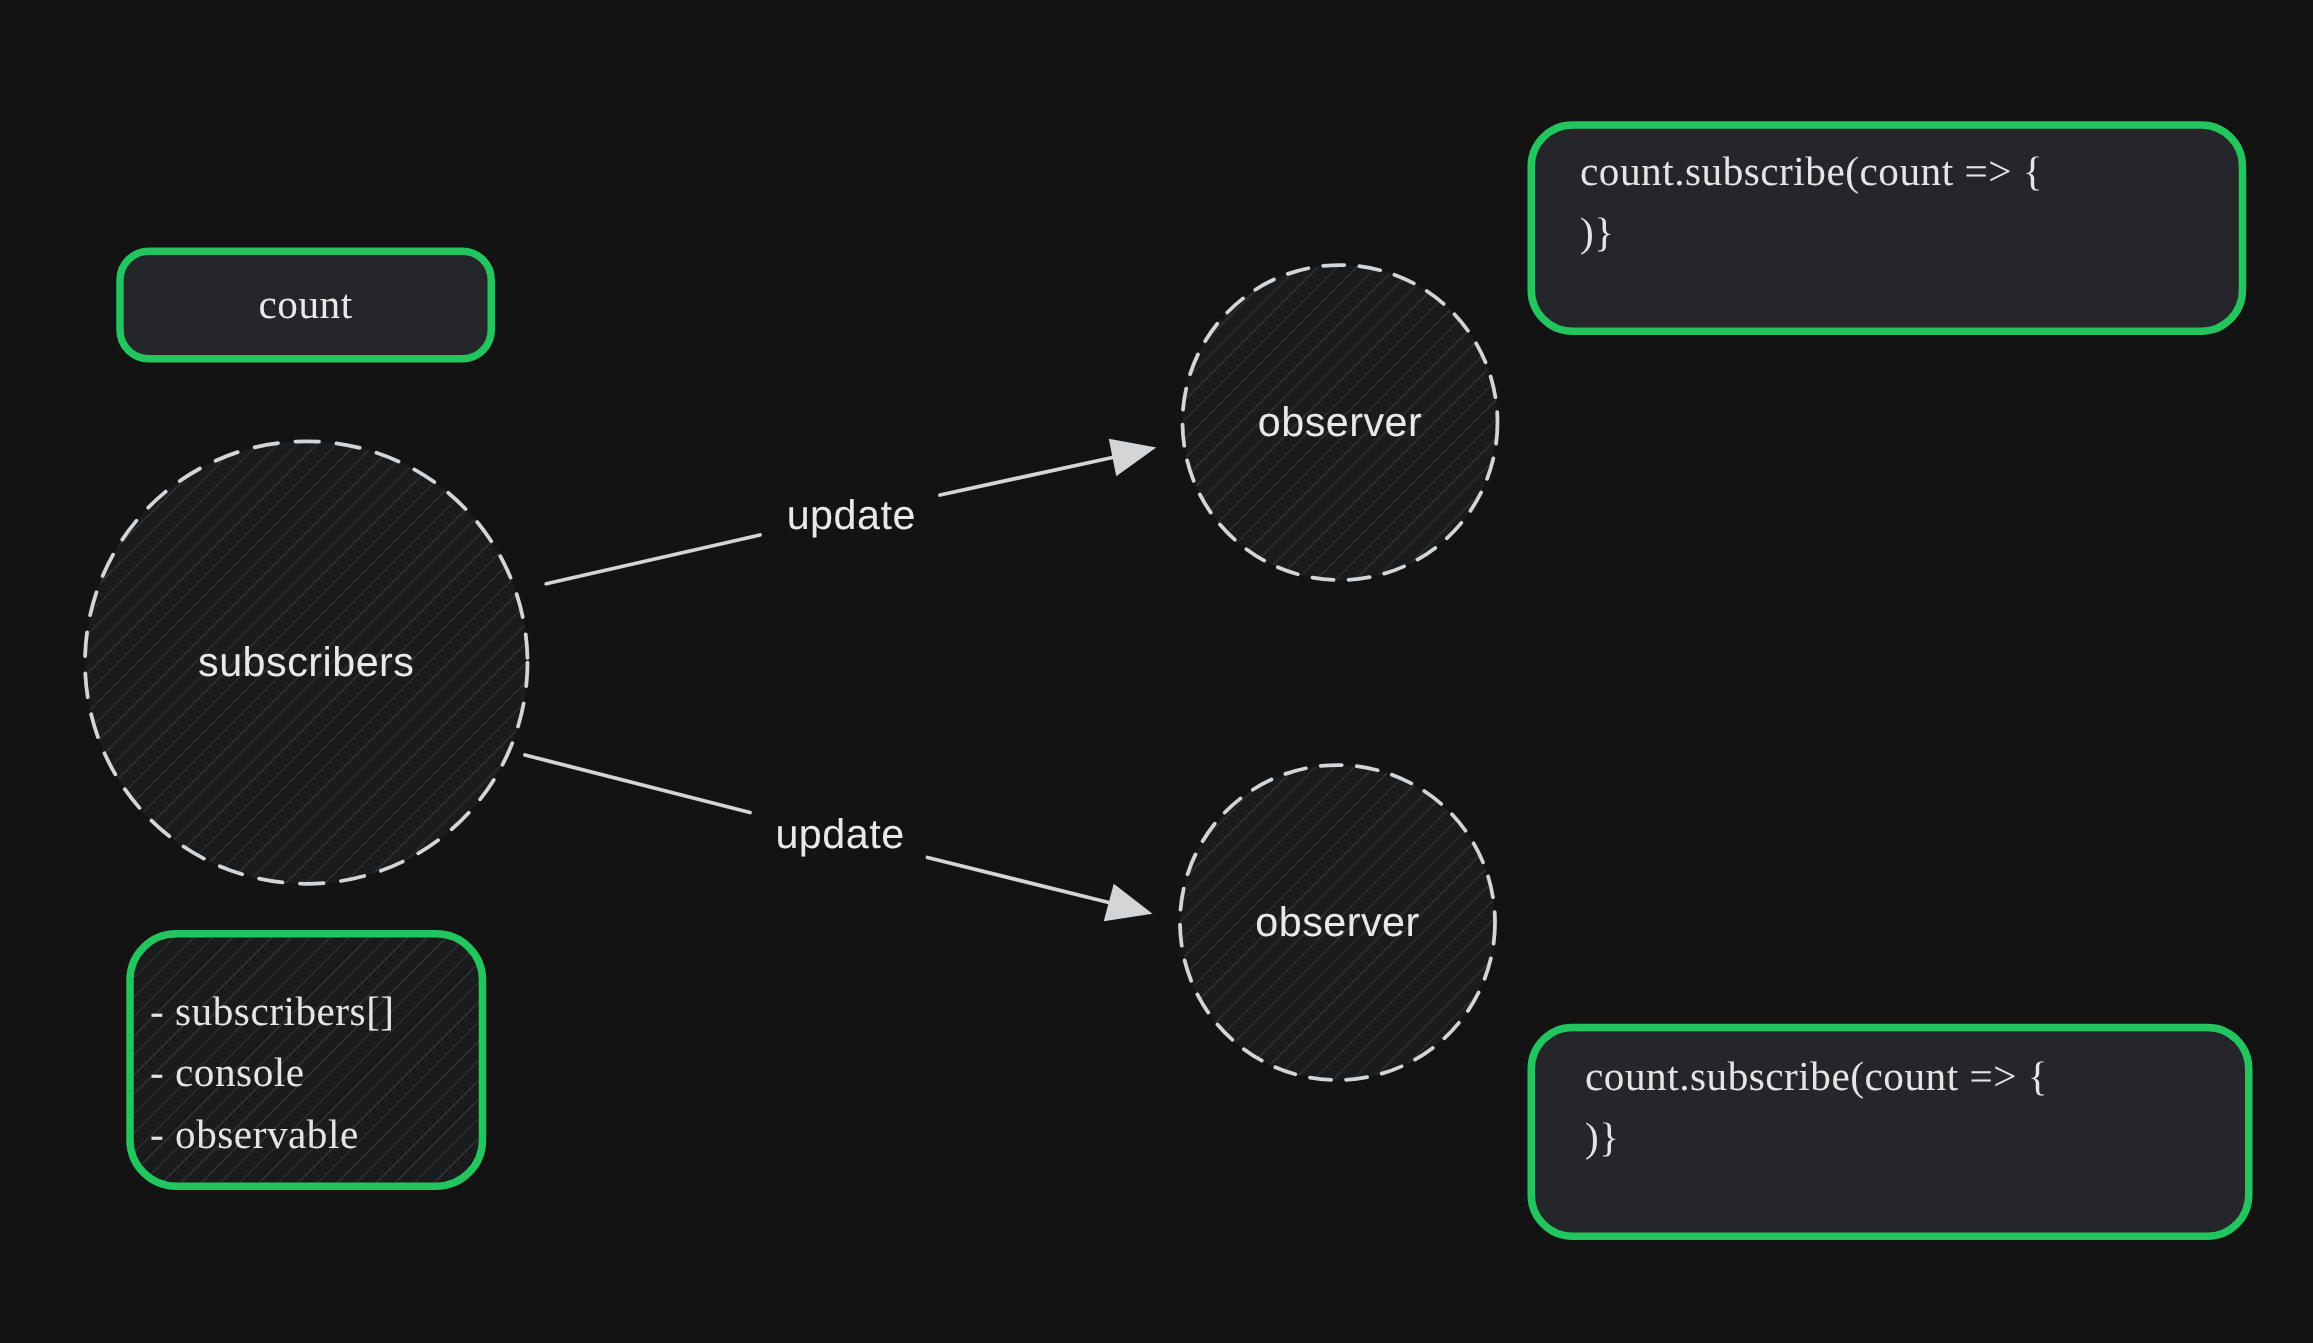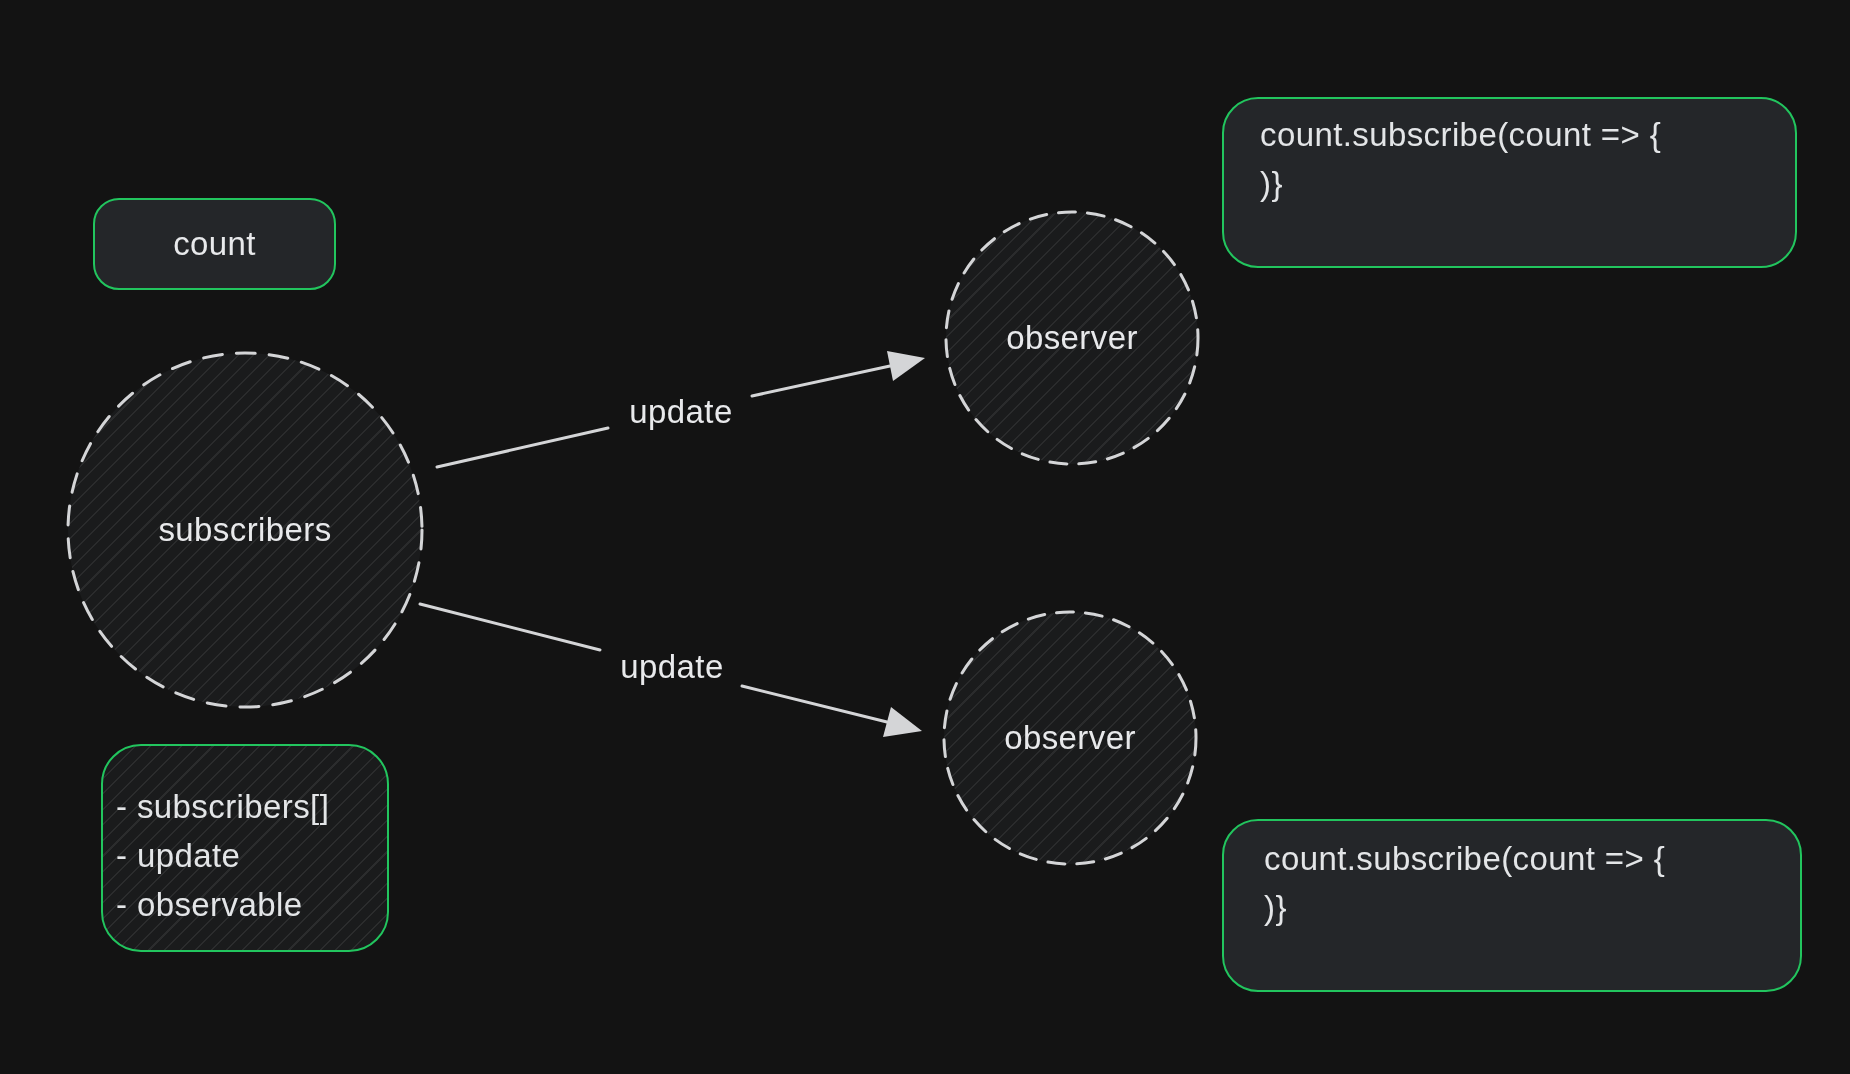--- a/index.html
+++ b/index.html
@@ -5,27 +5,27 @@
   html,body{margin:0;padding:0;background:#131313;}
   .canvas{
     position:relative;width:1850px;height:1074px;background:#131313;
     overflow:hidden;font-family:"Liberation Sans",sans-serif;color:#e8e9eb;
   }
   .svg-layer{position:absolute;left:0;top:0;z-index:2;}
   .circle-fill{
     position:absolute;border-radius:50%;z-index:1;background-color:#1a1b1c;
     background-image:repeating-linear-gradient(135deg, rgba(255,255,255,0.07) 0px, rgba(255,255,255,0.07) 1.5px, transparent 1.5px, transparent 11px);
   }
-  .shape-box{position:absolute;box-sizing:border-box;border:2px solid #22c55e;z-index:1;}
+  .shape-box{position:absolute;box-sizing:border-box;border:6px solid #22c55e;z-index:1;font-family:Liberation Serif, serif;}
   .solid-fill{background:#242629;}
   .hatch-fill{
     background-color:#1a1b1c;
     background-image:repeating-linear-gradient(135deg, rgba(255,255,255,0.075) 0px, rgba(255,255,255,0.075) 1.5px, transparent 1.5px, transparent 11px);
   }
-  .count-box{left:93px;top:198px;width:243px;height:92px;border-radius:26px;
+  .count-box{left:93px;top:198px;width:303px;height:92px;border-radius:26px;
     display:flex;align-items:center;justify-content:center;}
   .members-box{left:101px;top:744px;width:288px;height:208px;border-radius:40px;
     padding:36px 8px 0 13px;}
   .code-box-top{left:1222px;top:97px;width:575px;height:171px;border-radius:36px;
     padding:11px 0 0 36px;}
   .code-box-bottom{left:1222px;top:819px;width:580px;height:173px;border-radius:36px;
     padding:13px 0 0 40px;}
   .diagram-text{font-size:33px;letter-spacing:0.4px;color:#e8e9eb;}
   .line{font-size:33px;letter-spacing:0.4px;line-height:49px;white-space:pre;color:#e3e5e7;}
   .center-label{
@@ -66,21 +66,21 @@
 
   <div class="center-label" style="left:245px;top:530px;">subscribers</div>
   <div class="center-label" style="left:1072px;top:338px;">observer</div>
   <div class="center-label" style="left:1070px;top:738px;">observer</div>
 
   <div class="center-label" style="left:681px;top:412px;">update</div>
   <div class="center-label" style="left:672px;top:667px;">update</div>
 
   <div class="shape-box hatch-fill members-box">
     <div class="line">- subscribers[]</div>
-    <div class="line">- update</div>
+    <div class="line">- console</div>
     <div class="line">- observable</div>
   </div>
 
   <div class="shape-box solid-fill code-box-top">
     <div class="line">count.subscribe(count =&gt; {</div>
     <div class="line">)}</div>
   </div>
 
   <div class="shape-box solid-fill code-box-bottom">
     <div class="line">count.subscribe(count =&gt; {</div>

